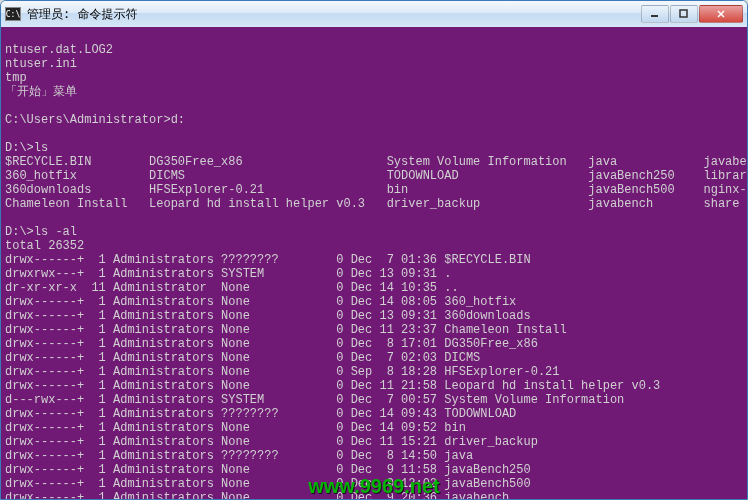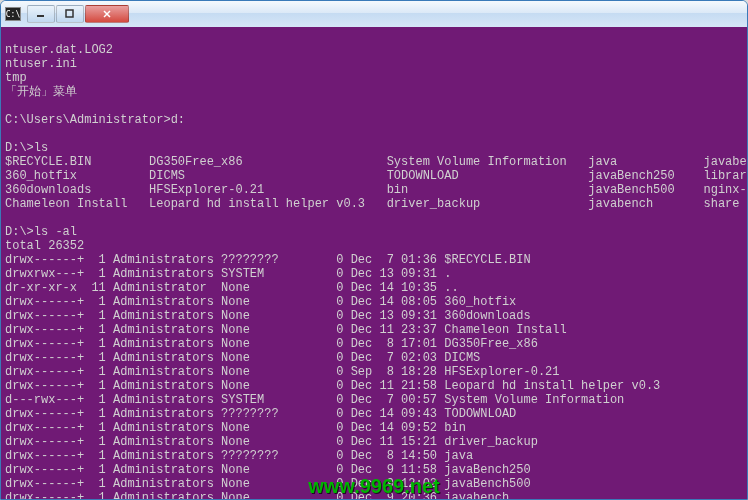--- a/index.html
+++ b/index.html
@@ -15,20 +15,21 @@
 .win-close { background: linear-gradient(to bottom, #e9a0a0, #d44a3f); color: #fff; width: 44px; }
 .console { flex: 1; background: #701a75; color: #d0d0d0; font-family: "NSimSun", "SimSun", "Courier New", monospace; font-size: 12px; line-height: 14px; padding: 16px 4px; overflow: hidden; white-space: pre; letter-spacing: 0; position: relative; }
 .watermark { position: absolute; bottom: 6px; left: 50%; transform: translateX(-50%); color: #00b400; font-size: 20px; font-weight: bold; font-family: Arial, sans-serif; text-shadow: 1px 1px 0 rgba(0,0,0,0.7); }
 </style>
 </head>
 <body>
 
 <div class="window">
   <div class="titlebar">
     <div class="title-icon">C:\</div>
+    <div class="title-text">管理员: 命令提示符</div>
     <div class="win-buttons">
       <div class="win-btn win-min">
           <svg width="10" height="10">
             <line x1="1" y1="7" x2="8" y2="7" stroke="#333" stroke-width="2"></line>
           </svg>
         </div>
       <div class="win-btn win-max">
           <svg width="10" height="10">
             <rect x="1" y="1" width="7" height="7" fill="none" stroke="#333" stroke-width="1.5"></rect>
           </svg>

